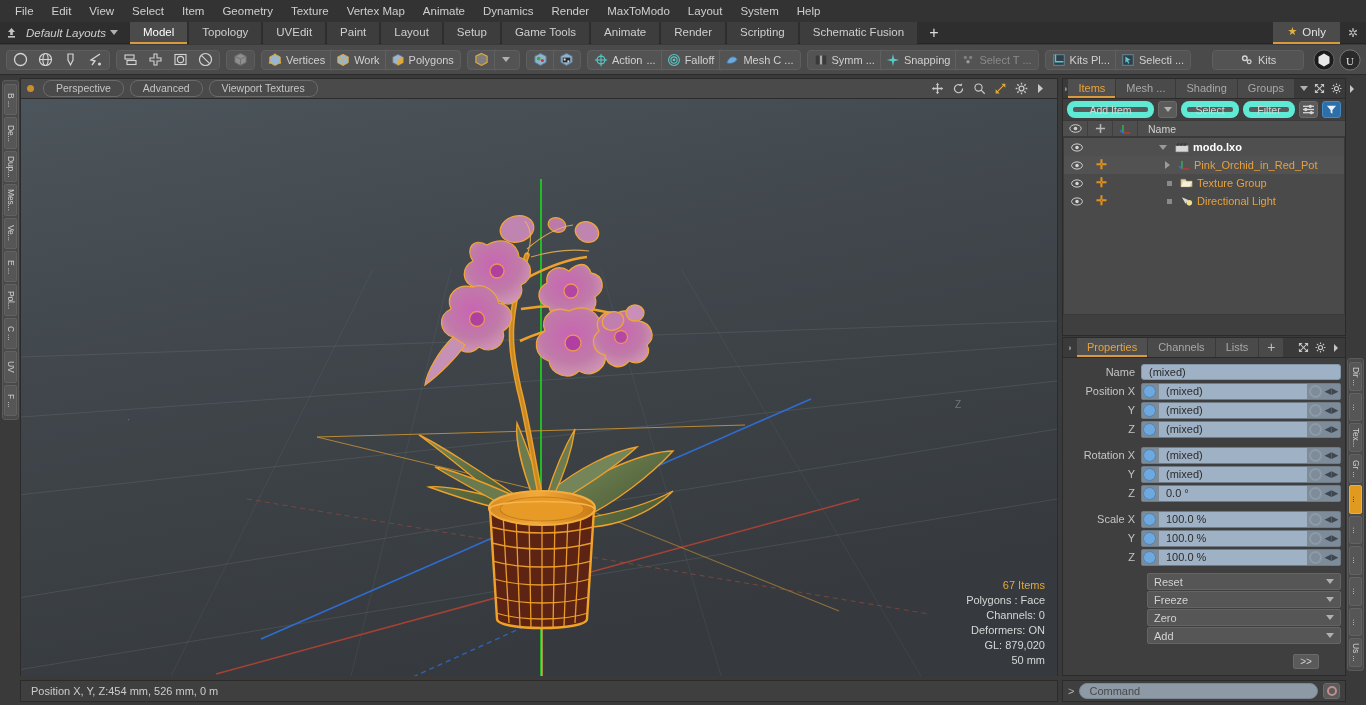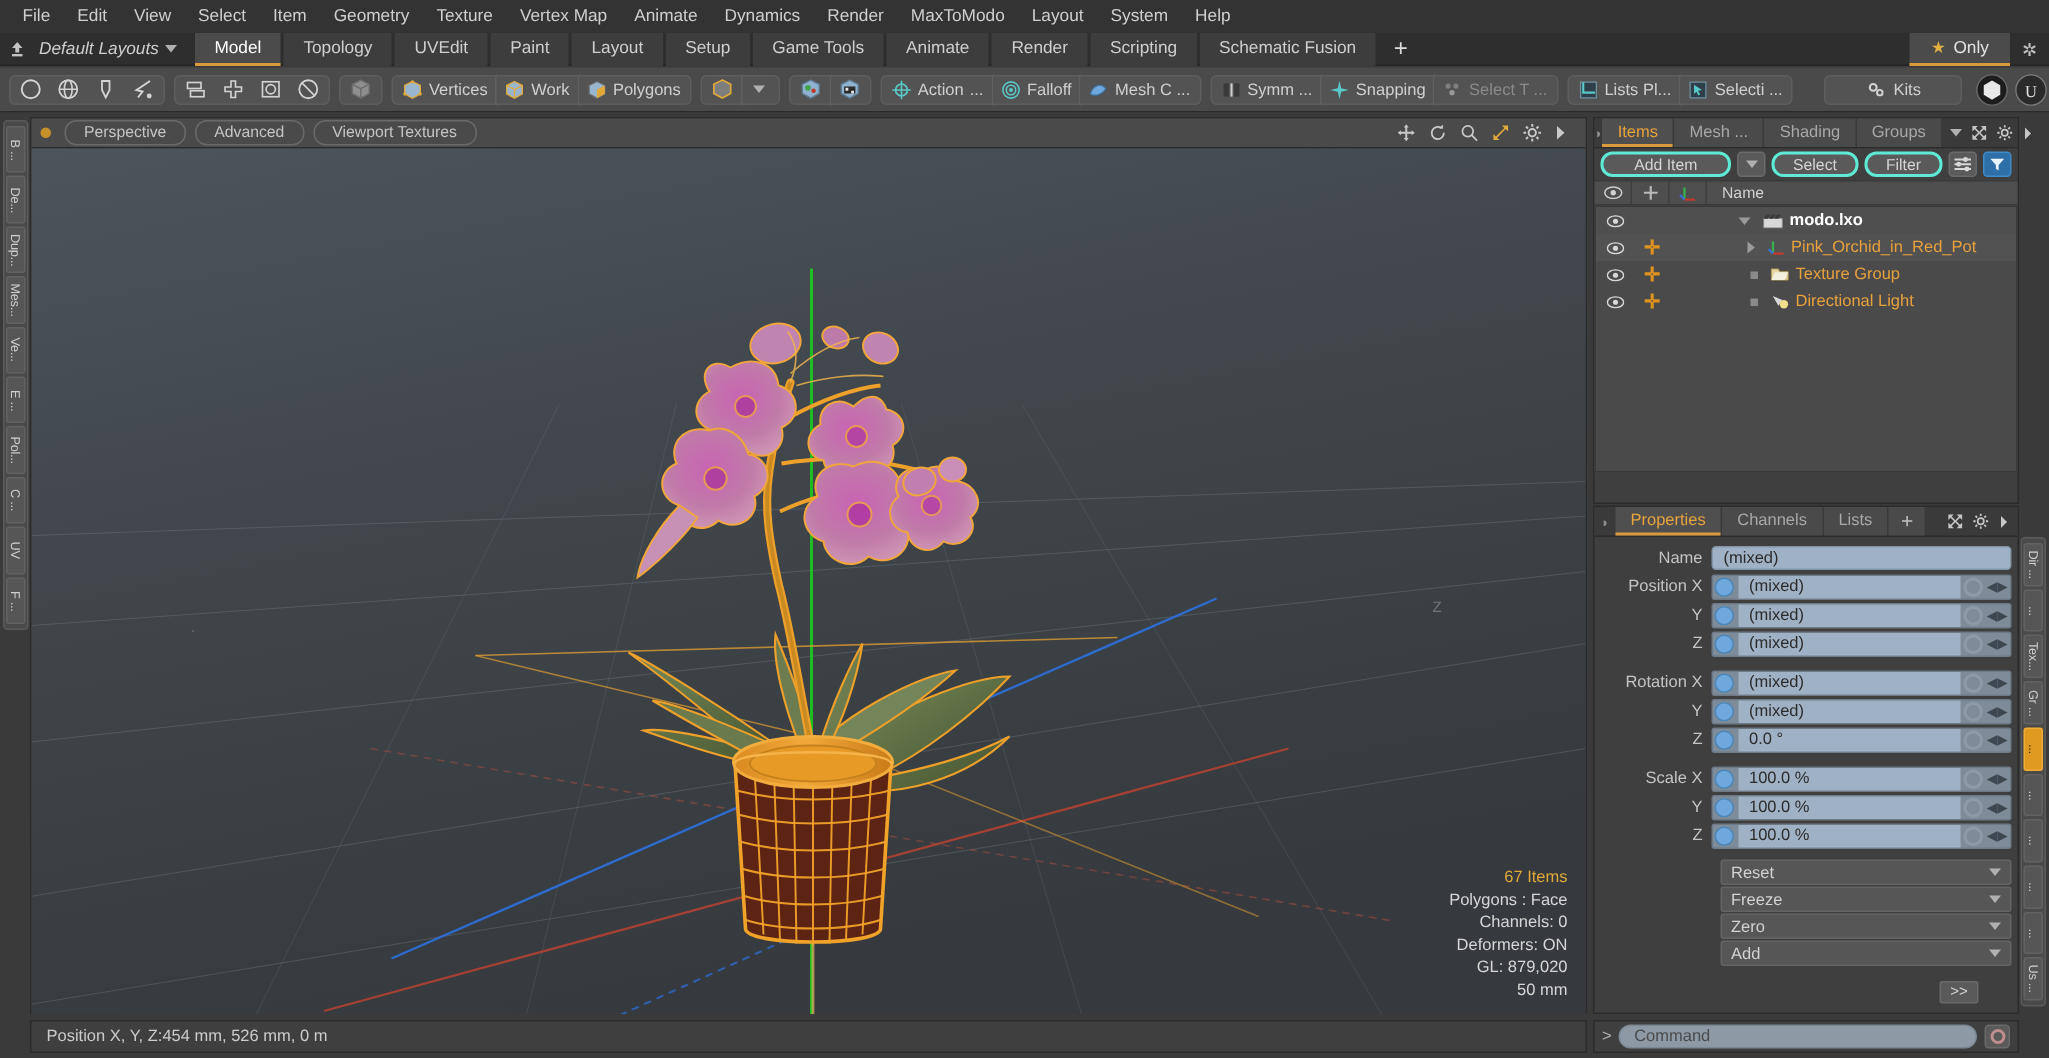--- a/index.html
+++ b/index.html
@@ -149,21 +149,21 @@
   }
   .ptab.active { background: #4f4f4f; color: #e8a33c; border-bottom: 2px solid #d89a3c; }
   .ptab.plus { font-size: 14px; color: #c0c0c0; padding: 0 8px; }
   .pt-right { margin-left: auto; display:flex; align-items:center; gap:6px; padding: 0 5px; color: #bdbdbd; font-size: 10px; }
 
   .items-toolbar {
     height: 21px; display: flex; align-items: center; gap: 4px; padding: 2px 4px;
     background: #3f3f3f;
   }
   .btn-pill {
-    background: #5a5a5a; border: 2px solid #5eead4; border-radius: 8px;
+    background: #5a5a5a; border: 6px solid #5eead4; border-radius: 8px;
     height: 17px; display:flex; align-items:center; justify-content:center;
     font-size: 10.5px; color: #d5d5d5; padding: 0 8px;
   }
   .btn-pill.grow { flex: 1; }
   .btn-sq {
     background: #5a5a5a; border: 1px solid #6a6a6a; border-radius: 3px;
     width: 19px; height: 17px; display:flex;align-items:center;justify-content:center;
     color:#d0d0d0; font-size: 9px;
   }
   .btn-sq.on { background: #2e6fa8; border-color:#3f8bc8; color:#e8f2fa; }
@@ -491,21 +491,21 @@
     </div>
 
     <div class="tb-group">
       <div class="tb-btn">
         <span>
           <svg width="14" height="14" viewBox="0 0 16 16">
               <rect x="2" y="2" width="12" height="12" fill="#2f3f4a" stroke="#6f8fa0"></rect>
               <path d="M4 2 V10 H13" fill="none" stroke="#59c8c8" stroke-width="1.6"></path>
             </svg>
         </span>
-        <span class="tb-lbl">Lists Pl...</span>
+        <span class="tb-lbl">Kits Pl...</span>
       </div>
       <div class="tb-btn sep">
         <span>
           <svg width="14" height="14" viewBox="0 0 16 16">
               <rect x="2" y="2" width="12" height="12" fill="#2f3f4a" stroke="#6f8fa0"></rect>
               <path d="M5 4 L11 8 L8 8.6 L9.6 11.5 L8.3 12.2 L6.8 9.3 L5 11 Z" fill="#59c8c8"></path>
             </svg>
         </span>
         <span class="tb-lbl">Selecti ...</span>
       </div>

